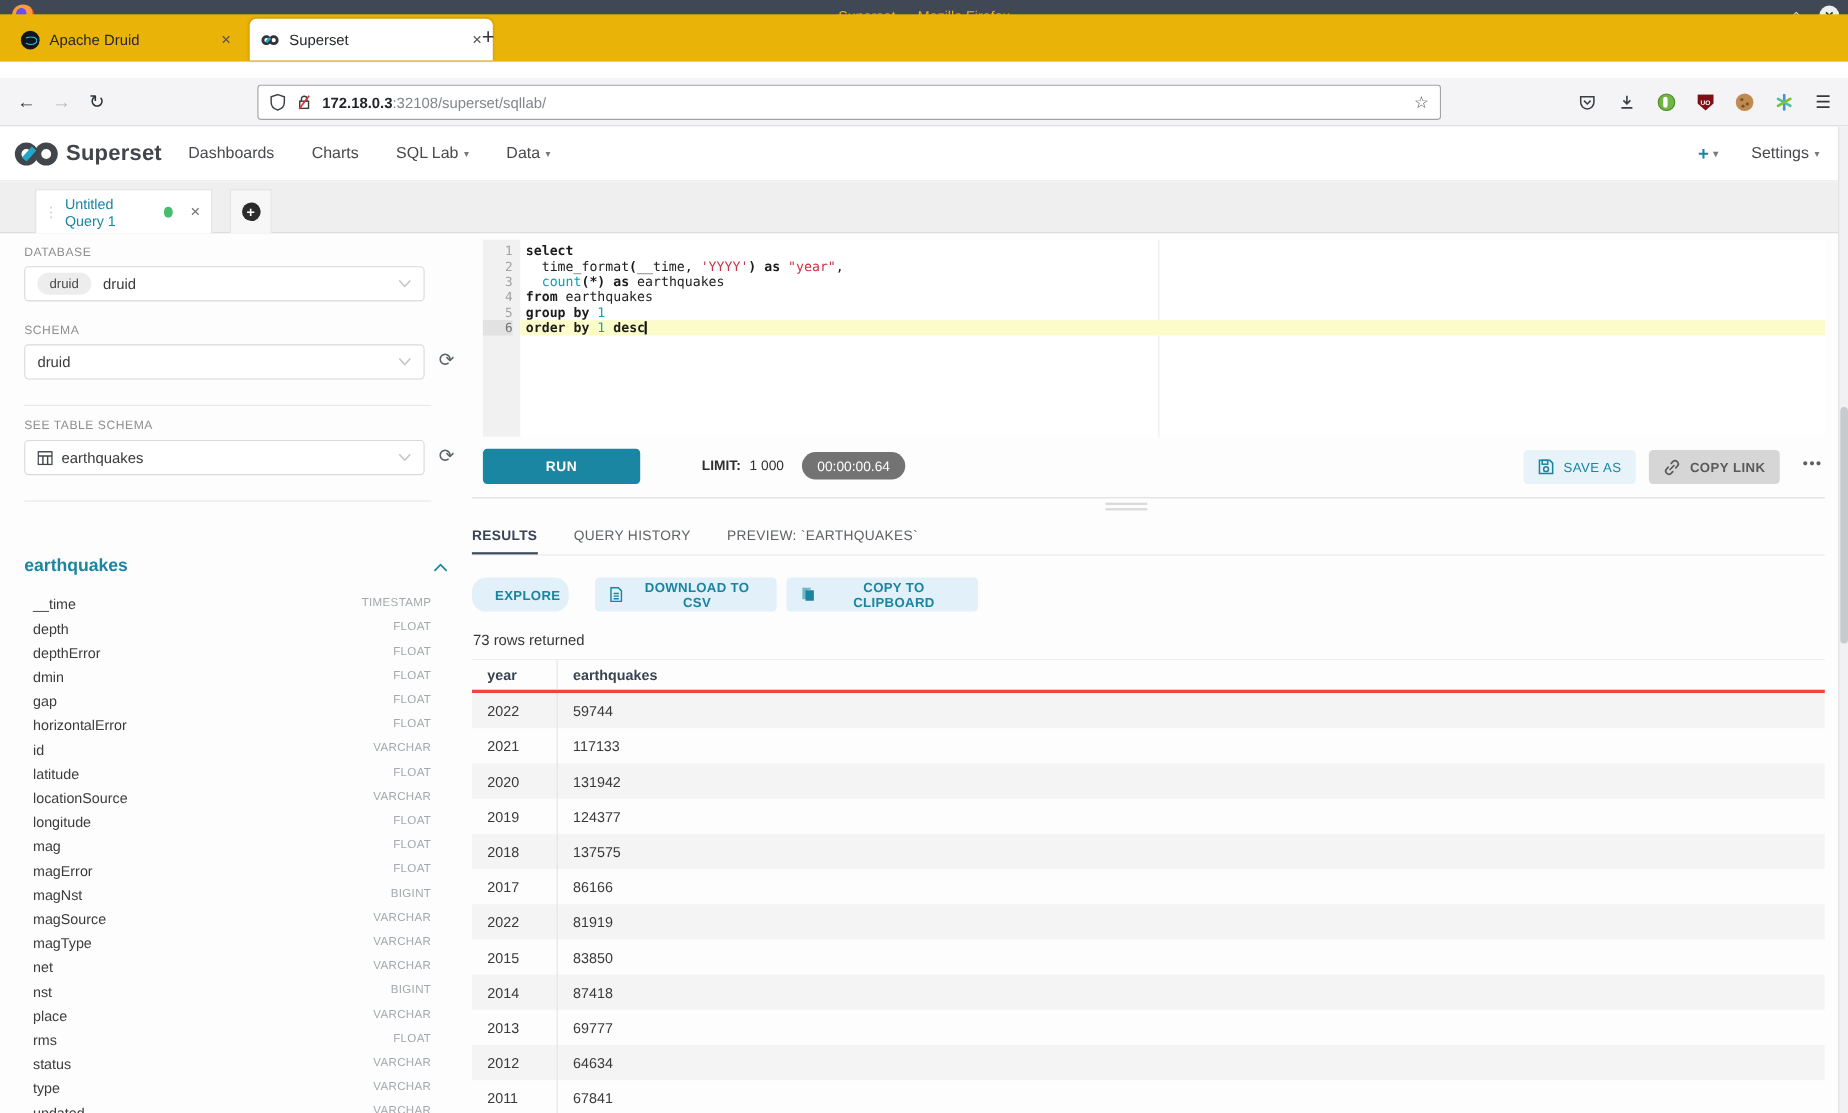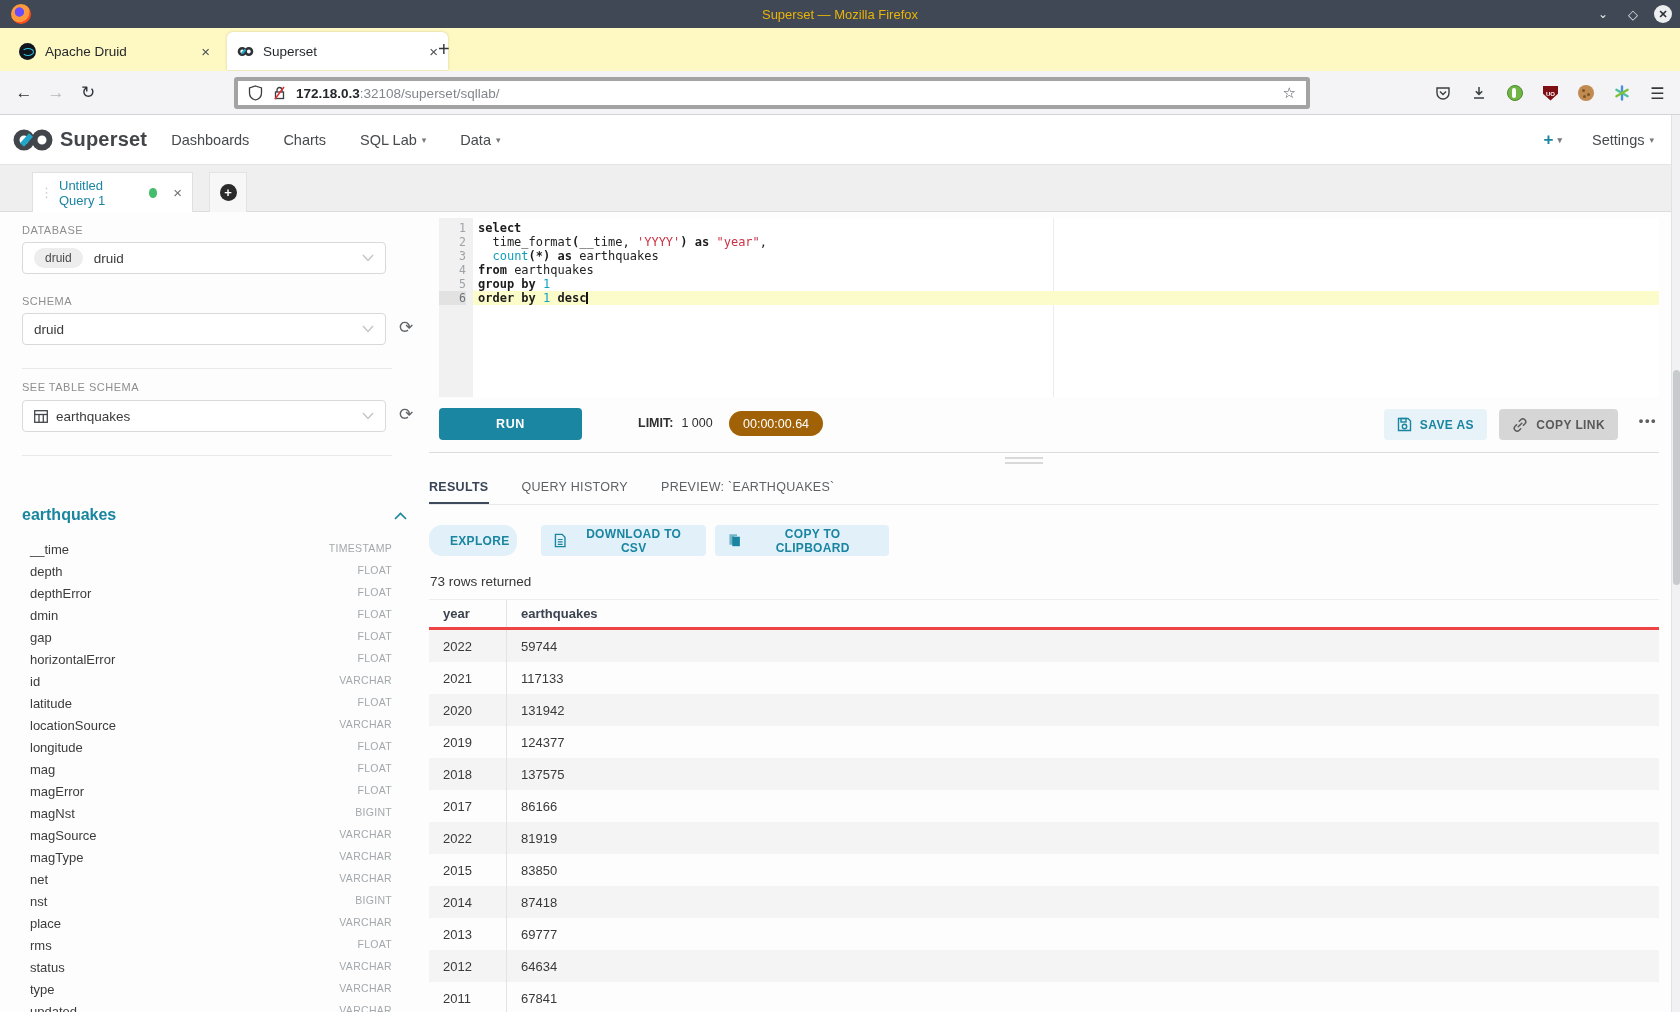--- a/index.html
+++ b/index.html
@@ -11,39 +11,39 @@
     background:#3f4854; display:flex; align-items:center; }
   .ff-logo { position:absolute; left:11px; top:4px; width:20px; height:20px; border-radius:50%;
     background:radial-gradient(circle at 42% 40%, #6a4cff 0 26%, #ff9a3c 30% 58%, #ff4f1f 62% 100%); }
   .win-title { width:100%; text-align:center; color:#eab308; font-size:13px; }
   .winbtns { position:absolute; right:8px; top:0; height:28px; display:flex; align-items:center; gap:12px; color:#e8eaec; }
   .winbtn { width:18px; height:18px; display:flex; align-items:center; justify-content:center; font-size:12px; }
   .winbtn.diamond { font-size:13px; }
   .winbtn.close { background:#eceef0; color:#2b2f33; border-radius:50%; font-size:11px; font-weight:bold; }
 
   
-  .tabbar { position:absolute; left:0; top:28px; width:1680px; height:43px; background:#fef9c3; }
+  .tabbar { position:absolute; left:0; top:13px; width:1680px; height:43px; background:#eab308; }
   .btab { position:absolute; top:4px; height:38px; display:flex; align-items:center; padding:0 10px; font-size:13.5px; color:#25282c; }
   .btab.active { background:#ffffff; border-radius:6px 6px 0 0; box-shadow:0 0 3px rgba(0,0,0,.18); }
   .btab .favicon { width:17px; height:17px; margin-right:9px; position:relative; flex:0 0 auto; }
   .btab .tab-x { margin-left:auto; color:#4d5154; font-size:15px; padding-left:14px; }
   .druid-fav { background:#10161d; border-radius:50%; }
   .druid-fav::after { content:""; position:absolute; left:3px; top:5px; width:10px; height:6px;
     border:1.5px solid #35c3e0; border-radius:50%; border-left-color:transparent; }
   .ss-fav svg { display:block; }
   .newtab-btn { position:absolute; left:438px; top:10px; font-size:20px; color:#33373b; }
 
   
   .btoolbar { position:absolute; left:0; top:71px; width:1680px; height:44px; background:#f4f4f6;
     border-bottom:1px solid #d2d3d7; display:flex; align-items:center; }
   .navglyph { font-size:17px; color:#2e3338; width:32px; text-align:center; }
   .navglyph.disabled { color:#b4b7ba; }
   .navglyph.back { margin-left:8px; }
   .urlbar { position:absolute; left:234px; top:6px; width:1076px; height:32px; background:#fff;
-    border:4px solid #a3a3a3; border-radius:3px; display:flex; align-items:center; padding:0 10px; }
+    border:1px solid #a3a3a3; border-radius:3px; display:flex; align-items:center; padding:0 10px; }
   .urlbar .sep-ic { margin-right:9px; display:flex; }
   .url-text { font-size:13.5px; color:#23262a; }
   .url-text .muted { color:#82868b; }
   .url-star { margin-left:auto; font-size:15px; color:#45494e; }
   .tool-icons { position:absolute; right:14px; top:6px; height:32px; display:flex; align-items:center; gap:19px; }
   .ticon { width:17px; height:17px; display:flex; align-items:center; justify-content:center; font-size:16px; color:#35393d; position:relative; }
   .badger { background:#71b544; border-radius:50%; width:16px; height:16px; border:1px solid #4c8a2a; }
   .badger::after { content:""; position:absolute; left:6px; top:3px; width:4px; height:10px; background:#fff; border-radius:2px; }
   .ublock { width:15px; height:15px; background:#7e0f14; clip-path:polygon(0 0,100% 0,100% 55%,50% 100%,0 55%);
     color:#fff; font-size:6px; font-weight:bold; display:flex; align-items:center; justify-content:flex-end; flex-direction:column; padding-bottom:4px; }
@@ -111,24 +111,24 @@
   .tok-n { color:#12a1c0; }
   .cursor { display:inline-block; width:2px; height:12px; background:#111; vertical-align:-2px; }
 
   
   .runbar { position:absolute; left:10px; right:0; top:196px; height:33px; }
   .run-btn { position:absolute; left:0; top:0; width:143px; height:32px; background:#1a86a1; color:#fff;
     border:none; border-radius:4px; font-size:12.5px; font-weight:bold; letter-spacing:.6px; font-family:inherit; }
   .limit { position:absolute; left:161px; top:8px; font-size:12.5px; color:#2f2f2f; display:flex; align-items:center; gap:6px;margin-left:38px; }
   .limit b { font-weight:bold; margin-right:2px; }
   .limit .caret { font-size:8px; color:#8a8a8a; margin-left:12px; }
-  .timer { position:absolute; left:290px; top:3px; height:25px; background:#a16207; color:#fff; border-radius:13px;
+  .timer { position:absolute; left:290px; top:3px; height:25px; background:#737373; color:#fff; border-radius:13px;
     font-size:12.5px; display:flex; align-items:center; padding:0 14px; }
   .saveas { position:absolute; right:172px; top:1px; height:31px; background:#e7f3f9; border:none; border-radius:4px;
-    color:#1985a0; font-weight:bold; font-size:12px; letter-spacing:.4px; display:flex; align-items:center; gap:8px; padding:0 13px; font-family:inherit; }
+    color:#1985a0; font-weight:normal; font-size:12px; letter-spacing:.4px; display:flex; align-items:center; gap:8px; padding:0 13px; font-family:inherit; }
   .copylink { position:absolute; right:41px; top:1px; height:31px; background:#d6d6d6; border:none; border-radius:4px;
     color:#595959; font-weight:bold; font-size:12px; letter-spacing:.4px; display:flex; align-items:center; gap:8px; padding:0 13px; font-family:inherit; }
   .moremenu { position:absolute; right:2px; top:5px; color:#5f5f5f; font-size:13px; letter-spacing:1.5px; font-weight:bold; }
 
   .pane-divider { position:absolute; left:0; right:0; top:240px; border-top:1px solid #dcdcdc; }
   .drag-handle { position:absolute; left:576px; top:245px; width:38px; }
   .drag-handle i { display:block; height:2px; background:#d9d9d9; margin-bottom:3px; }
 
   
   .rtabs { position:absolute; left:0; right:0; top:258px; height:35px; border-bottom:1px solid #eaeaea; display:flex; gap:33px; }

